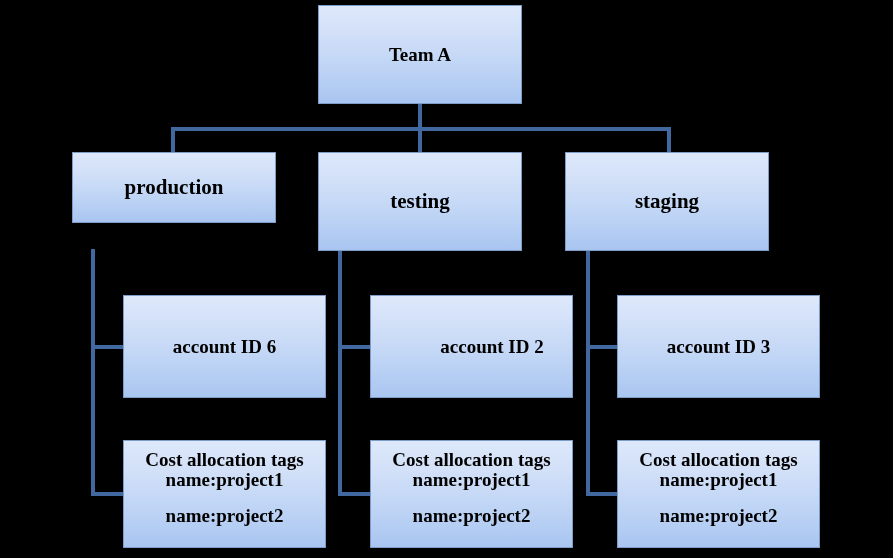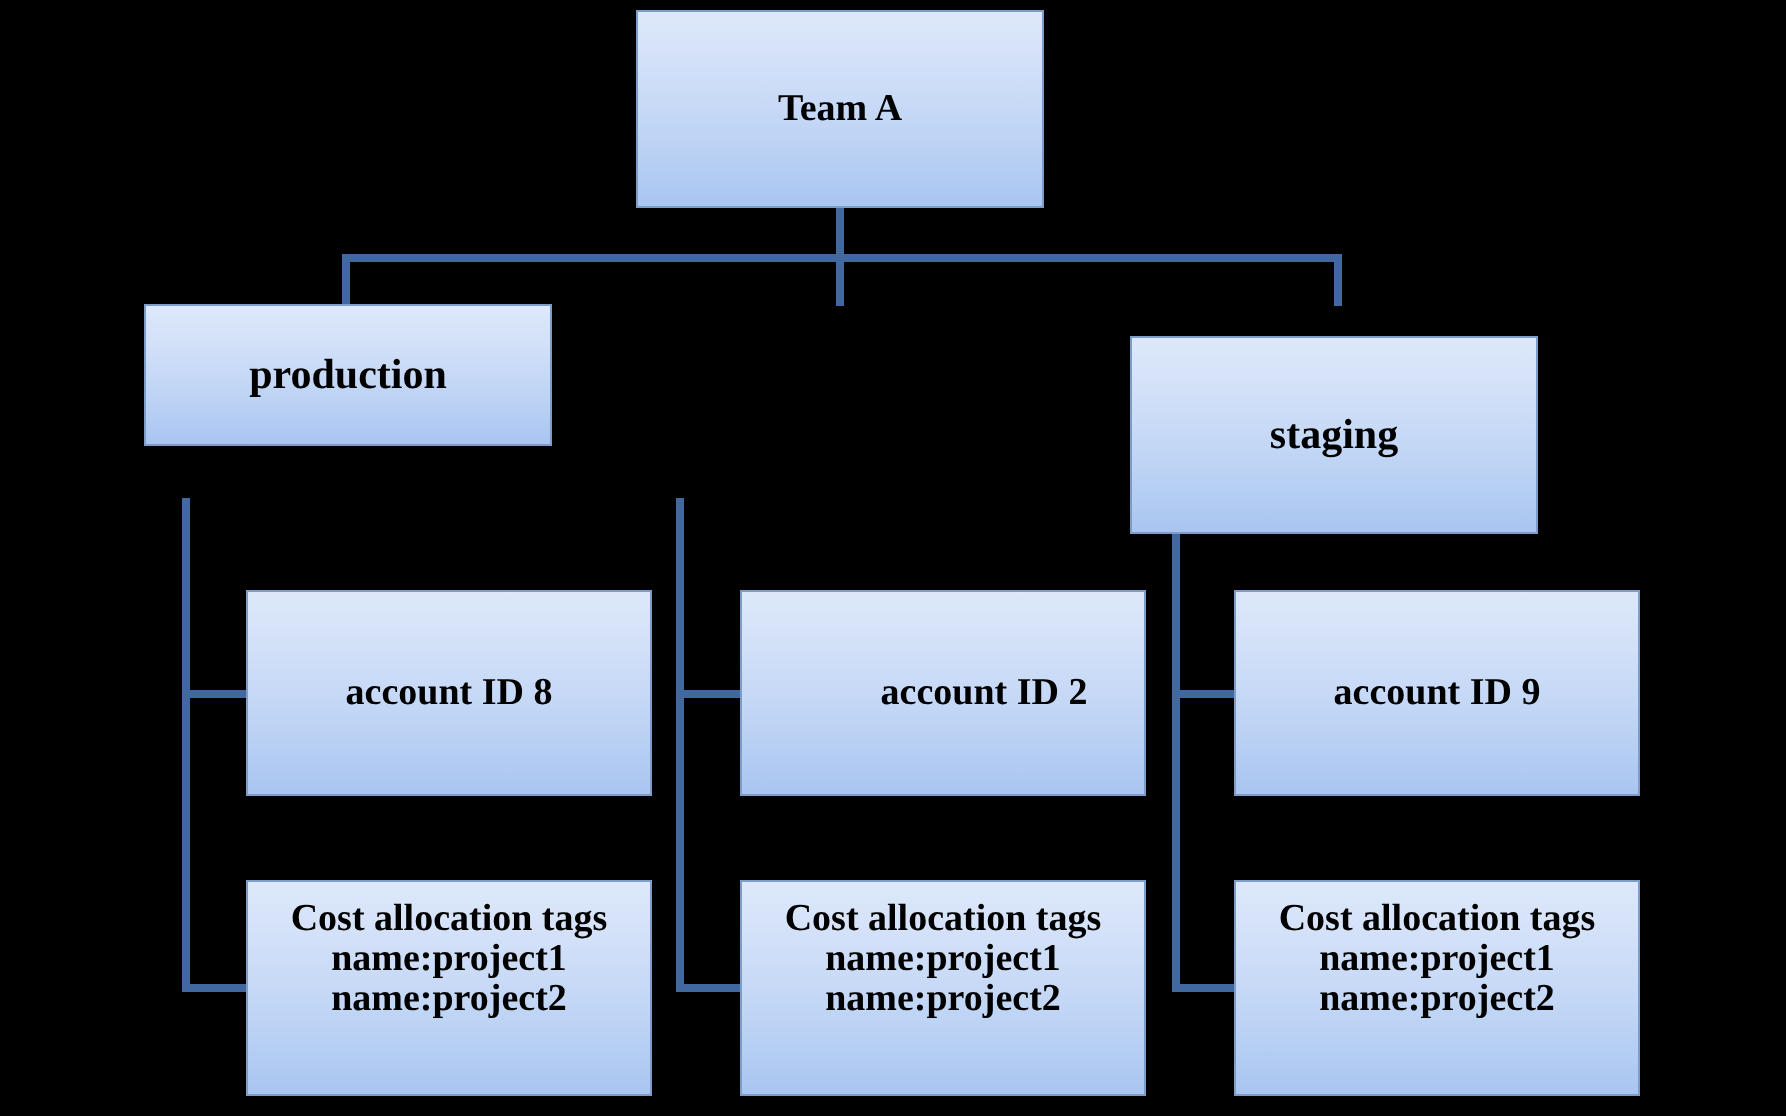--- a/index.html
+++ b/index.html
@@ -44,21 +44,21 @@
     -webkit-font-smoothing: antialiased;
   }
   .node .line { display: block; white-space: nowrap; }
 
   .node.root      { font-size: 19px; }
   .node.env       { font-size: 21px; }
   .node.account   { font-size: 19px; }
   .node.tags      { font-size: 19px; justify-content: flex-start; padding-top: 9px; }
   .node.tags .l1  { margin: 0; }
   .node.tags .l2  { margin: 1px 0 0 0; }
-  .node.tags .l3  { margin: 1px 0 0 0; }
+  .node.tags .l3  { margin: 17px 0 0 0; }
 </style>
 </head>
 <body>
 
 <div id="canvas">
 
   <div class="conn v" style="left:418px; top:103px; height:28px;"></div>
 
   <div class="conn h" style="left:171px; top:127px; width:500px;"></div>
 
@@ -78,32 +78,35 @@
   <div class="conn h" style="left:586px; top:345px; width:33px;"></div>
   <div class="conn h" style="left:586px; top:492px; width:33px;"></div>
 
   <div class="node root" style="left:318px; top:5px; width:204px; height:99px;">
     <span class="line">Team A</span>
   </div>
 
   <div class="node env" style="left:72px; top:152px; width:204px; height:71px;">
     <span class="line">production</span>
   </div>
-  <div class="node env" style="left:565px; top:168px; width:204px; height:99px;">
+  <div class="node env" style="left:318px; top:152px; width:204px; height:99px;">
+    <span class="line">testing</span>
+  </div>
+  <div class="node env" style="left:565px; top:152px; width:204px; height:99px;">
     <span class="line">staging</span>
   </div>
 
   <div class="node account" style="left:123px; top:295px; width:203px; height:103px;">
-    <span class="line">account ID 8</span>
+    <span class="line">account ID 6</span>
   </div>
   <div class="node account" style="left:370px; top:295px; width:203px; height:103px;padding-left:41px;">
     <span class="line">account ID 2</span>
   </div>
   <div class="node account" style="left:617px; top:295px; width:203px; height:103px;">
-    <span class="line">account ID 9</span>
+    <span class="line">account ID 3</span>
   </div>
 
   <div class="node tags" style="left:123px; top:440px; width:203px; height:108px;">
     <span class="line l1">Cost allocation tags</span>
     <span class="line l2">name:project1</span>
     <span class="line l3">name:project2</span>
   </div>
   <div class="node tags" style="left:370px; top:440px; width:203px; height:108px;">
     <span class="line l1">Cost allocation tags</span>
     <span class="line l2">name:project1</span>

